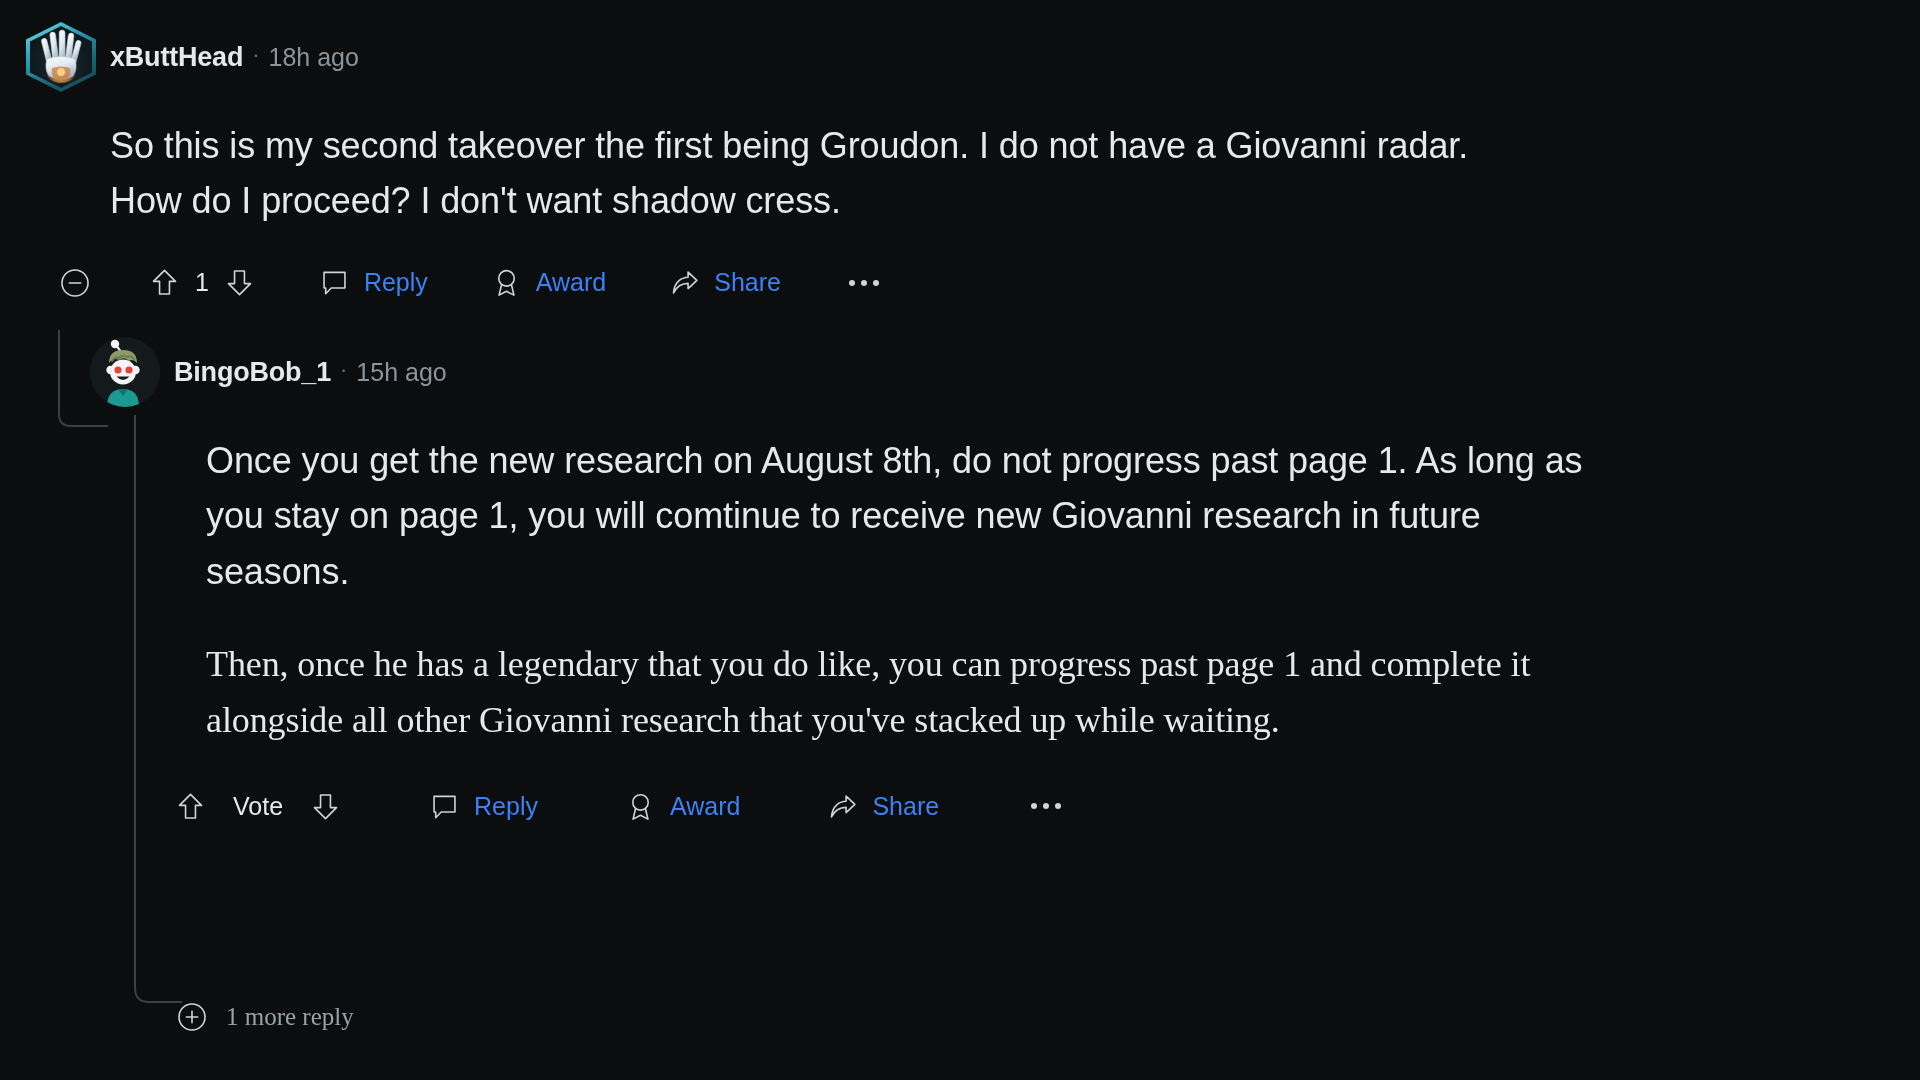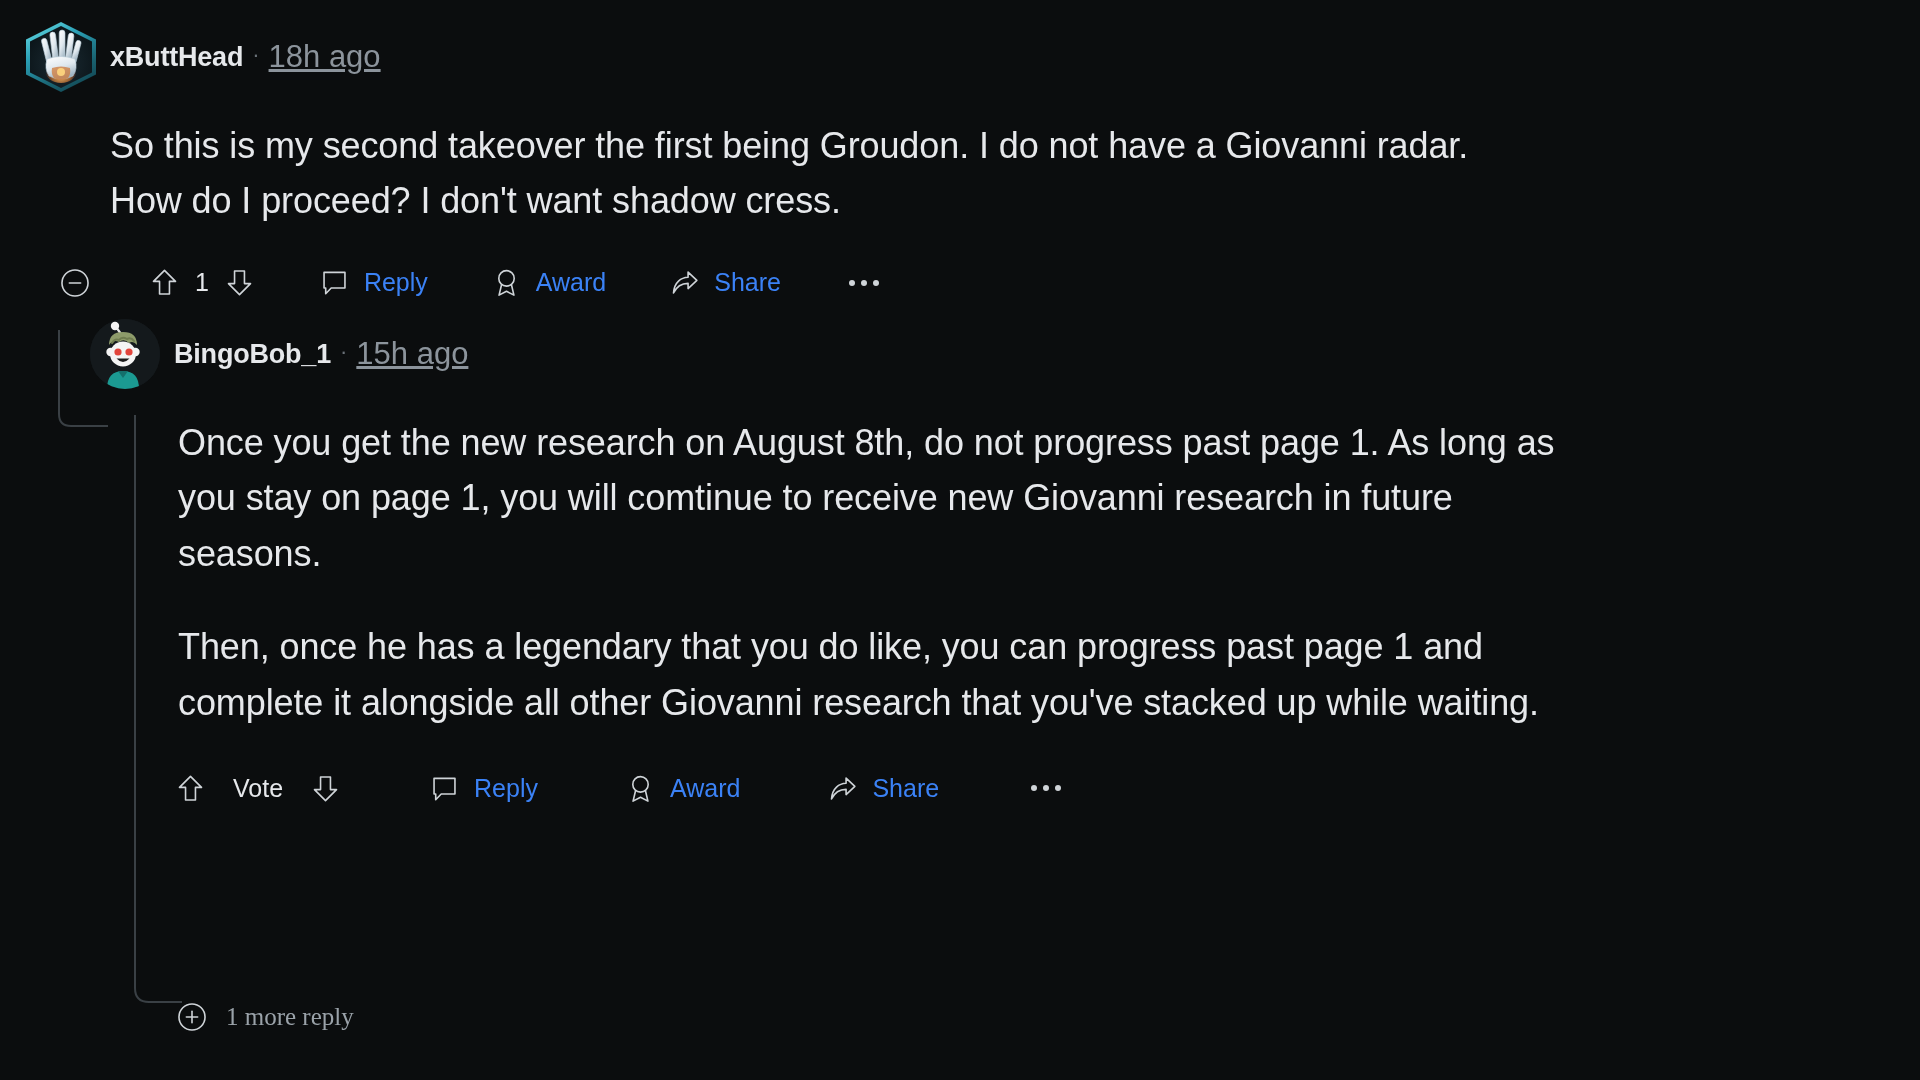--- a/index.html
+++ b/index.html
@@ -90,42 +90,41 @@
   }
   .meta-dot {
     color: #6a7178;
     font-size: 22px;
     margin: 0 9px;
     line-height: 1;
     position: relative;
     top: -2px;
   }
   .timestamp {
-    font-size: 31px;
+    font-size: 25px;
     color: #8c949c;
     white-space: nowrap;
-    text-decoration: underline;
   }
 
   
   .c-body {
     color: #e6e8eb;
     font-size: 36px;
     line-height: 1.54;
     letter-spacing: -0.1px;
   }
-  .c-body p + p { margin-top: 38px; }
+  .c-body p + p { margin-top: 38px; font-family: Liberation Serif, serif; }
 
   .body-l1 {
     margin-left: 84px;
     margin-top: 26px;
     width: 1430px;
   }
   .body-l2 {
-    margin-left: 88px;
+    margin-left: 116px;
     margin-top: 26px;
     width: 1378px;
   }
 
   
   .actions {
     display: flex;
     align-items: center;
     height: 56px;
   }
@@ -321,21 +320,21 @@
       <div class="gap-lg"></div>
 
       <div class="dots">
         <i></i>
           <i></i>
           <i></i>
       </div>
     </div>
   </div>
 
-  <div class="comment" style="position:absolute; left:90px; top:319px; width:1800px;">
+  <div class="comment" style="position:absolute; left:90px; top:337px; width:1800px;">
 
     <div class="c-header">
 
       <div class="avatar">
         <div class="avatar-snoo">
           <svg width="70" height="70" viewBox="0 0 70 70">
             <rect x="0" y="0" width="70" height="70" fill="#14191c"></rect>
 
             <line x1="31" y1="15" x2="26" y2="8" stroke="#e8e8e8" stroke-width="2.2"></line>
             <circle cx="25" cy="7" r="4.2" fill="#f4f4f4"></circle>

